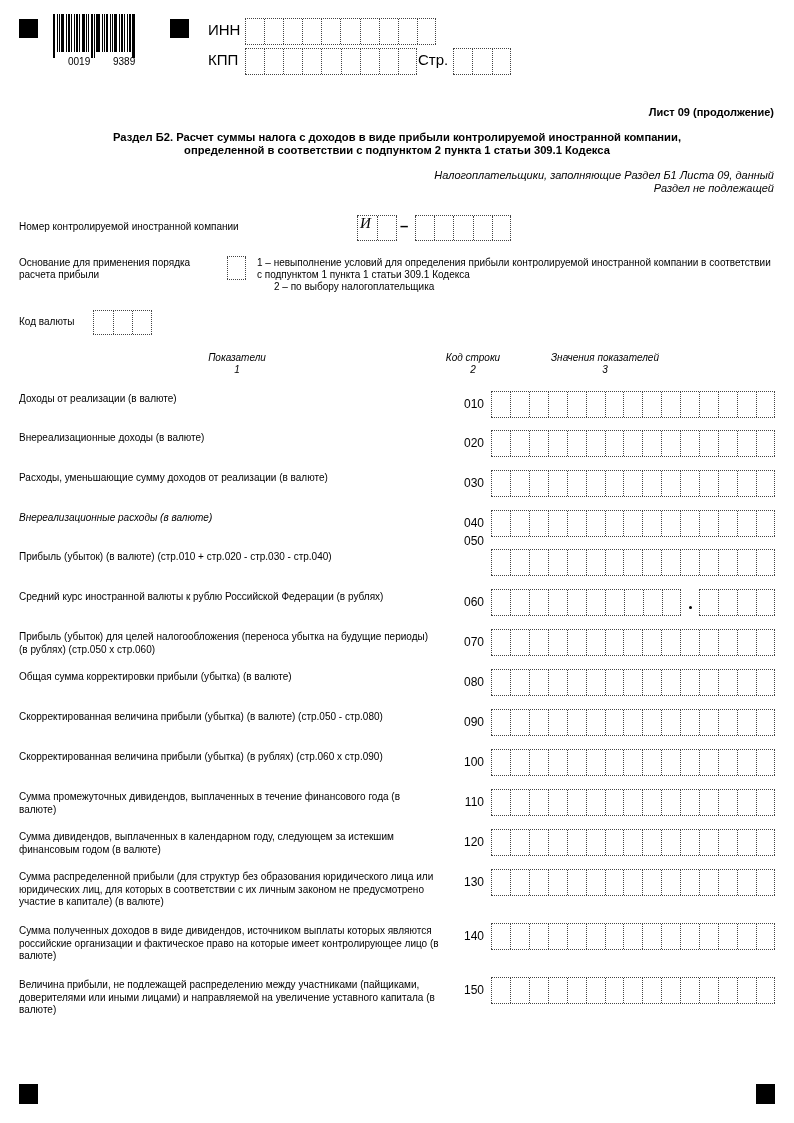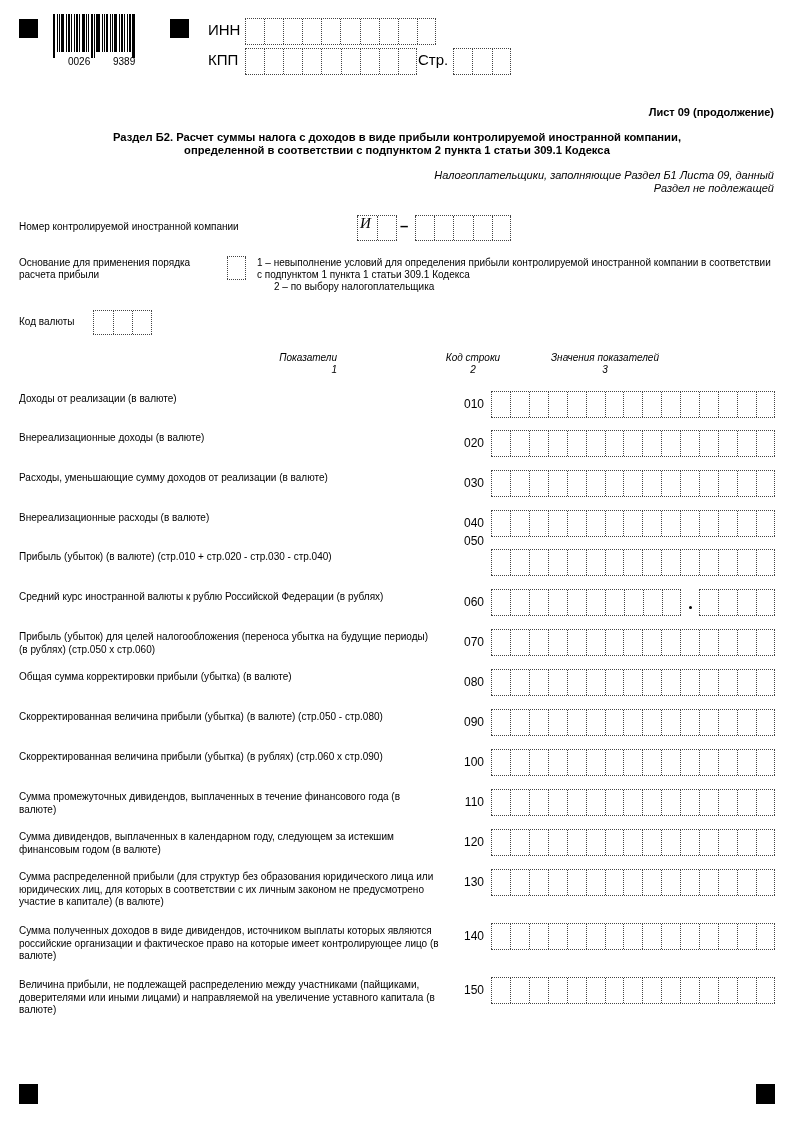--- a/index.html
+++ b/index.html
@@ -55,21 +55,21 @@
     <span style="width: 1px; margin-right: 1px; height: 38px;"></span>
     <span style="width: 1px; margin-right: 1px; height: 38px;"></span>
     <span style="width: 3px; margin-right: 2px; height: 38px;"></span>
     <span style="width: 1px; margin-right: 1px; height: 38px;"></span>
     <span style="width: 2px; margin-right: 1px; height: 38px;"></span>
     <span style="width: 1px; margin-right: 2px; height: 38px;"></span>
     <span style="width: 1px; margin-right: 1px; height: 38px;"></span>
     <span style="width: 2px; margin-right: 1px; height: 38px;"></span>
     <span style="width: 3px; margin-right: 2px; height: 44px;"></span>
   </div>
-<div class="barcode-num" style="left:68px;">0026</div>
+<div class="barcode-num" style="left:68px;">0019</div>
 <div class="barcode-num" style="left:113px;">9389</div>
 
 <div class="lbl" style="left:208px;top:21px;font-size:15px;">ИНН</div>
 <div class="cells" style="left:245px;top:18px;height:25px;width:191px;">
     <div class="cell" style="width: 10%;"></div>
     <div class="cell" style="width: 10%;"></div>
     <div class="cell" style="width: 10%;"></div>
     <div class="cell" style="width: 10%;"></div>
     <div class="cell" style="width: 10%;"></div>
     <div class="cell" style="width: 10%;"></div>
@@ -129,21 +129,21 @@
 <div class="lbl small" style="left:257px;top:269px;">с подпунктом 1 пункта 1 статьи 309.1 Кодекса</div>
 <div class="lbl small" style="left:257px;top:281px;margin-left:17px;">2 – по выбору налогоплательщика</div>
 
 <div class="lbl small" style="left:19px;top:316px;">Код валюты</div>
 <div class="cells" style="left:93px;top:310px;height:23px;width:59px;">
     <div class="cell" style="width: 33.3333%;"></div>
     <div class="cell" style="width: 33.3333%;"></div>
     <div class="cell" style="width: 33.3333%;"></div>
   </div>
 
-<div class="colhdr" style="left:137px;top:352px;width:200px;text-align:right;">
+<div class="colhdr" style="left:137px;top:352px;width:200px;">
   <div>Показатели</div>
   <div>1</div>
 </div>
 <div class="colhdr" style="left:433px;top:352px;width:80px;">
   <div>Код строки</div>
   <div>2</div>
 </div>
 <div class="colhdr" style="left:535px;top:352px;width:140px;">
   <div>Значения показателей</div>
   <div>3</div>
@@ -200,21 +200,21 @@
       <div class="cell" style="width: 6.66667%;"></div>
       <div class="cell" style="width: 6.66667%;"></div>
       <div class="cell" style="width: 6.66667%;"></div>
       <div class="cell" style="width: 6.66667%;"></div>
       <div class="cell" style="width: 6.66667%;"></div>
       <div class="cell" style="width: 6.66667%;"></div>
       <div class="cell" style="width: 6.66667%;"></div>
       <div class="cell" style="width: 6.66667%;"></div>
       <div class="cell" style="width: 6.66667%;"></div>
     </div>
-    <div class="row-label" style="top: 512px;">Внереализационные расходы (в валюте)</div>
+    <div class="row-label" style="top: 512px; font-style: italic;">Внереализационные расходы (в валюте)</div>
     <div class="row-code" style="top: 516px;">040</div>
     <div class="cells" style="left: 491px; top: 510px; height: 25px; width: 284px;">
       <div class="cell" style="width: 6.66667%;"></div>
       <div class="cell" style="width: 6.66667%;"></div>
       <div class="cell" style="width: 6.66667%;"></div>
       <div class="cell" style="width: 6.66667%;"></div>
       <div class="cell" style="width: 6.66667%;"></div>
       <div class="cell" style="width: 6.66667%;"></div>
       <div class="cell" style="width: 6.66667%;"></div>
       <div class="cell" style="width: 6.66667%;"></div>

